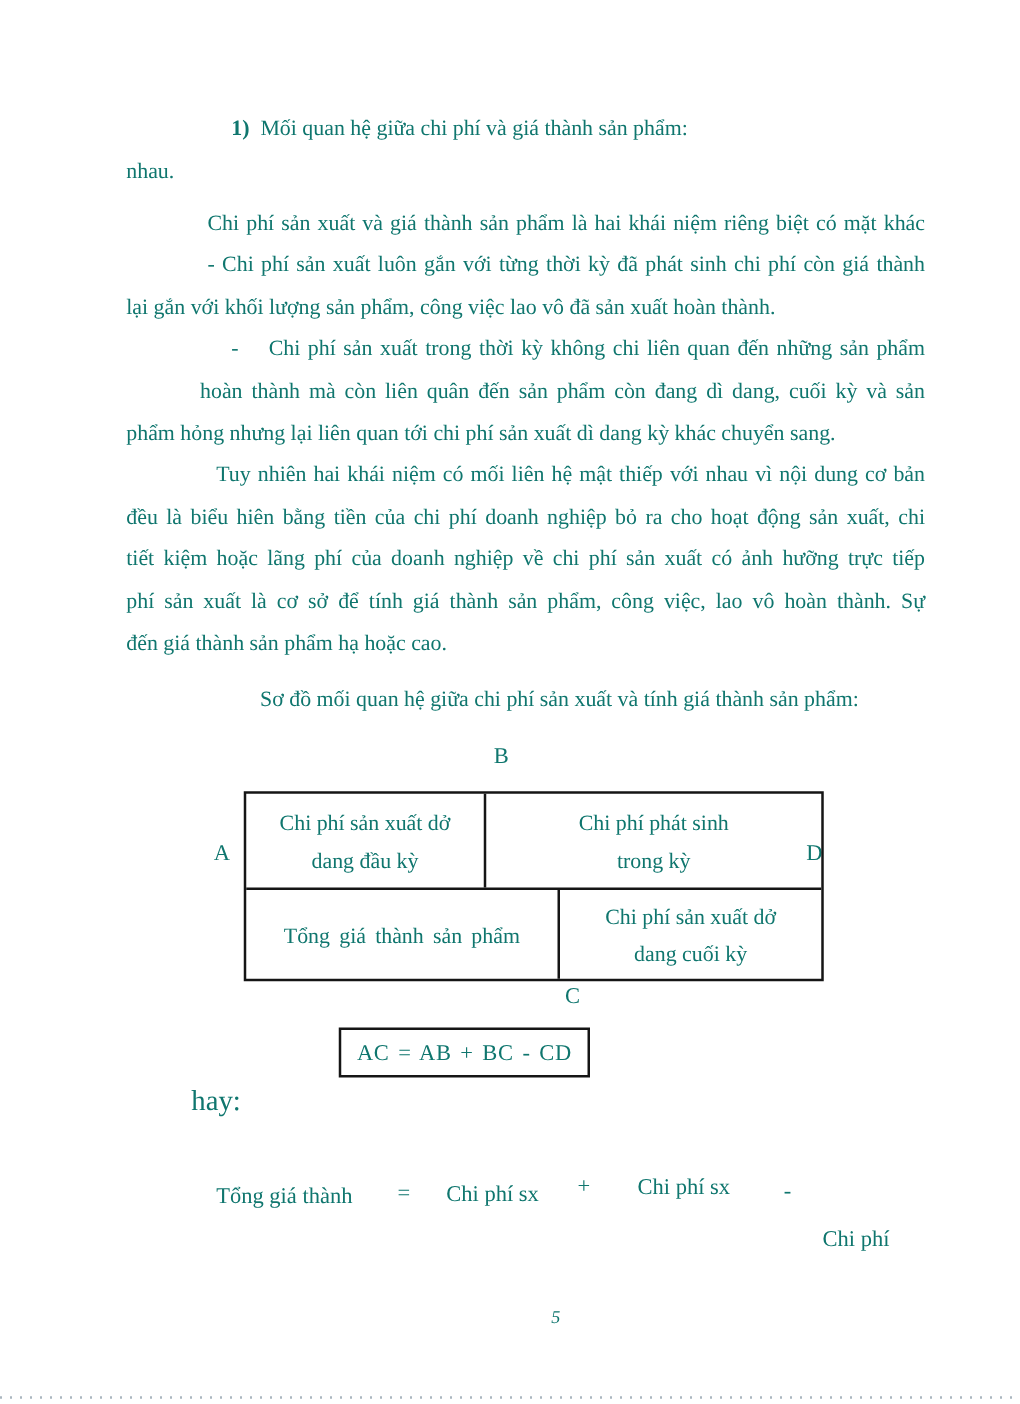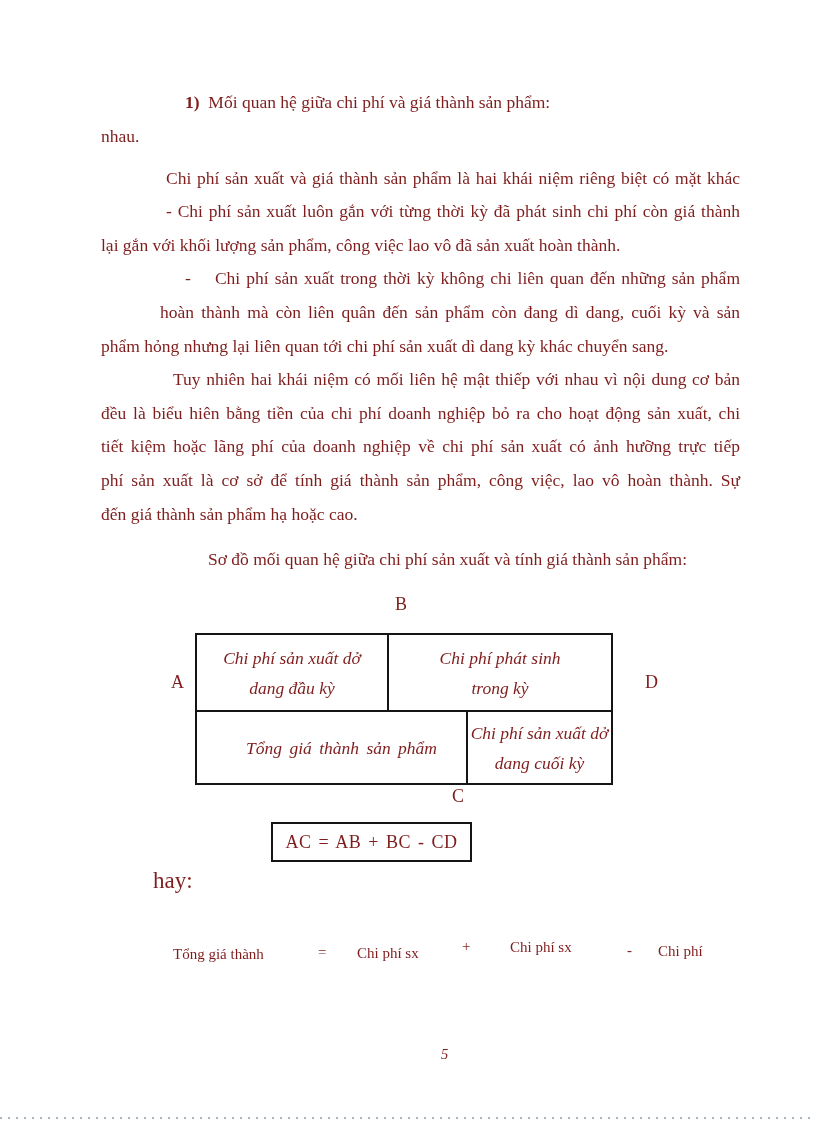--- a/index.html
+++ b/index.html
@@ -1,69 +1,68 @@
 <!DOCTYPE html>
 <html><head>
 <meta charset="utf-8">
 <style>
   html,body { margin:0; padding:0; background:#ffffff; }
   .page {
     position:relative;
     width:816px; height:1123px;
     background:#ffffff;
     font-family:"Liberation Serif","DejaVu Serif",serif;
-    color:#7f1d1d;
+    color:#0f766e;
     overflow:hidden;
   }
   .body-text {
     position:absolute;
     left:101px; top:86px;
     width:639px;
     font-size:17.5px;
   }
   .ln { line-height:33.6px; white-space:nowrap; }
   .jf { text-align:justify; text-align-last:justify; white-space:normal; }
   .mt8 { margin-top:8.4px; }
   .mt12 { margin-top:12px; }
   .b { font-weight:bold; }
 
   
   .abs { position:absolute; font-size:23px; line-height:20px; }
   .corner-label { font-size:18px; }
   .sch-table {
     position:absolute; left:195px; top:633px;
-    width:418px;
+    width:464px;
     border:2px solid #151515;
     box-sizing:border-box;
-    font-style:italic;
   }
   .sch-row { display:flex; }
   .sch-row1 { height:75px; border-bottom:2px solid #151515; }
   .sch-row2 { height:71px; }
   .cell {
     display:flex; flex-direction:column;
     justify-content:center; align-items:center;
     font-size:17.5px; line-height:30px;
     box-sizing:border-box;
   }
   .r1c1 { width:192px; border-right:2px solid #151515; }
   .r1c2 { flex:1; }
-  .r2c1 { width:251px; border-right:2px solid #151515; word-spacing:3px;margin-left:20px; }
+  .r2c1 { width:251px; border-right:2px solid #151515; word-spacing:3px; }
   .r2c2 { flex:1; }
 
   .formula-box {
     position:absolute; left:271px; top:822px;
     width:201px; height:40px;
     border:2px solid #151515;
     box-sizing:border-box;
     display:flex; align-items:center; justify-content:center;
     font-size:18px; letter-spacing:0.5px; word-spacing:2px;
   }
 
-  .eq-term { position:absolute; font-size:15px; white-space:nowrap; }
+  .eq-term { position:absolute; font-size:18px; white-space:nowrap; }
 
   .page-number { position:absolute; left:441px; top:1046px; font-size:14.5px; font-style:italic; }
 
   .bottom-dotted {
     position:absolute; left:0; right:0; bottom:4px; height:2px;
     background:repeating-linear-gradient(90deg,#aab6bf 0 2px,transparent 2px 8px);
   }
 </style>
 </head>
 <body>
@@ -119,19 +118,19 @@
   </div>
 
   <span class="abs" style="left:153px; top:871px;">hay:</span>
 
   <span class="eq-term" style="left:173px; top:946px;">Tổng giá thành</span>
   <span class="eq-term" style="left:318px; top:944px;">=</span>
   <span class="eq-term" style="left:357px; top:945px;">Chi phí sx</span>
   <span class="eq-term" style="left:462px; top:938px;">+</span>
   <span class="eq-term" style="left:510px; top:939px;">Chi phí sx</span>
   <span class="eq-term" style="left:627px; top:942px;">-</span>
-  <span class="eq-term" style="left:658px; top:943px;">Chi phí</span>
+  <span class="eq-term" style="left:658px; top:981px;">Chi phí</span>
 
   <span class="page-number">5</span>
 
   <div class="bottom-dotted"></div>
 
 </div>
 
 </body></html>

